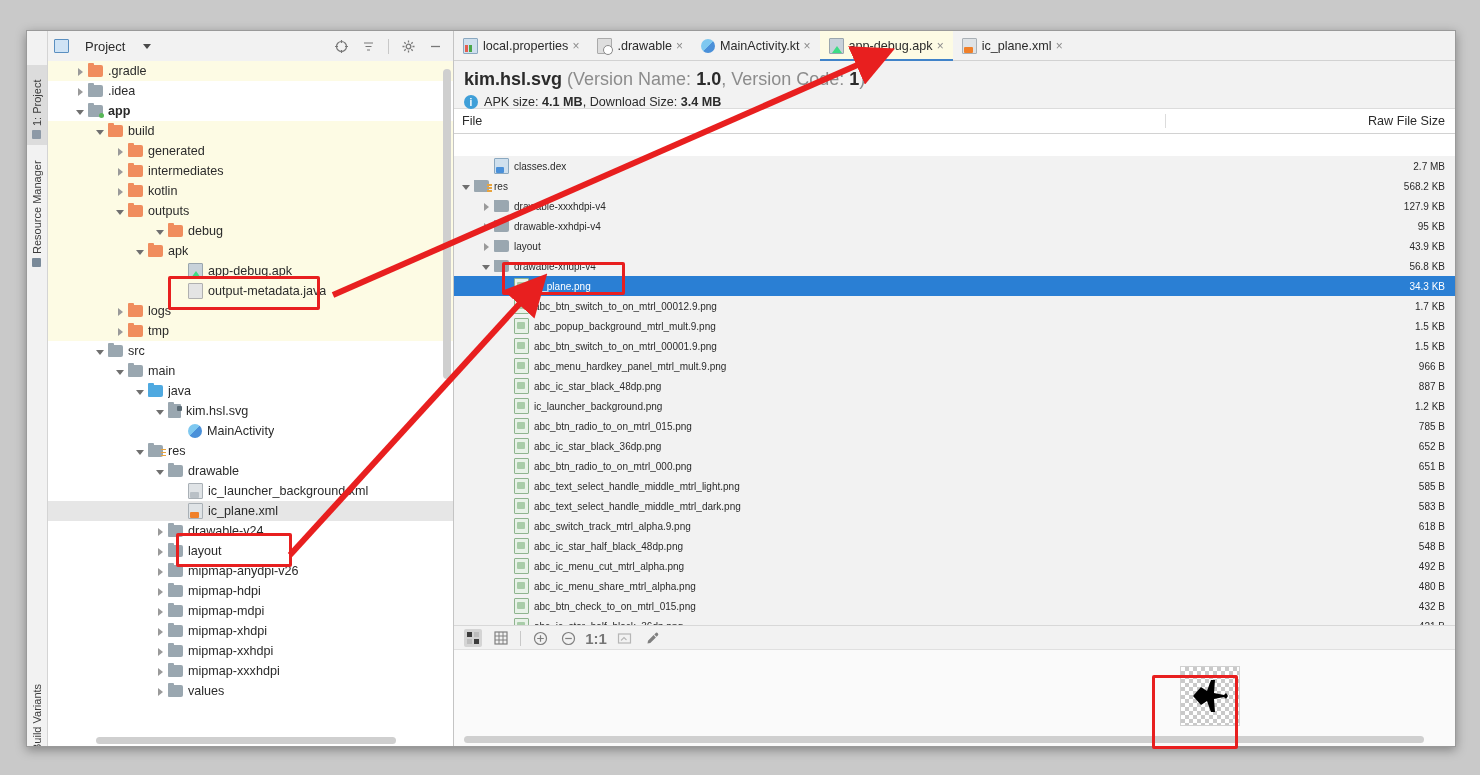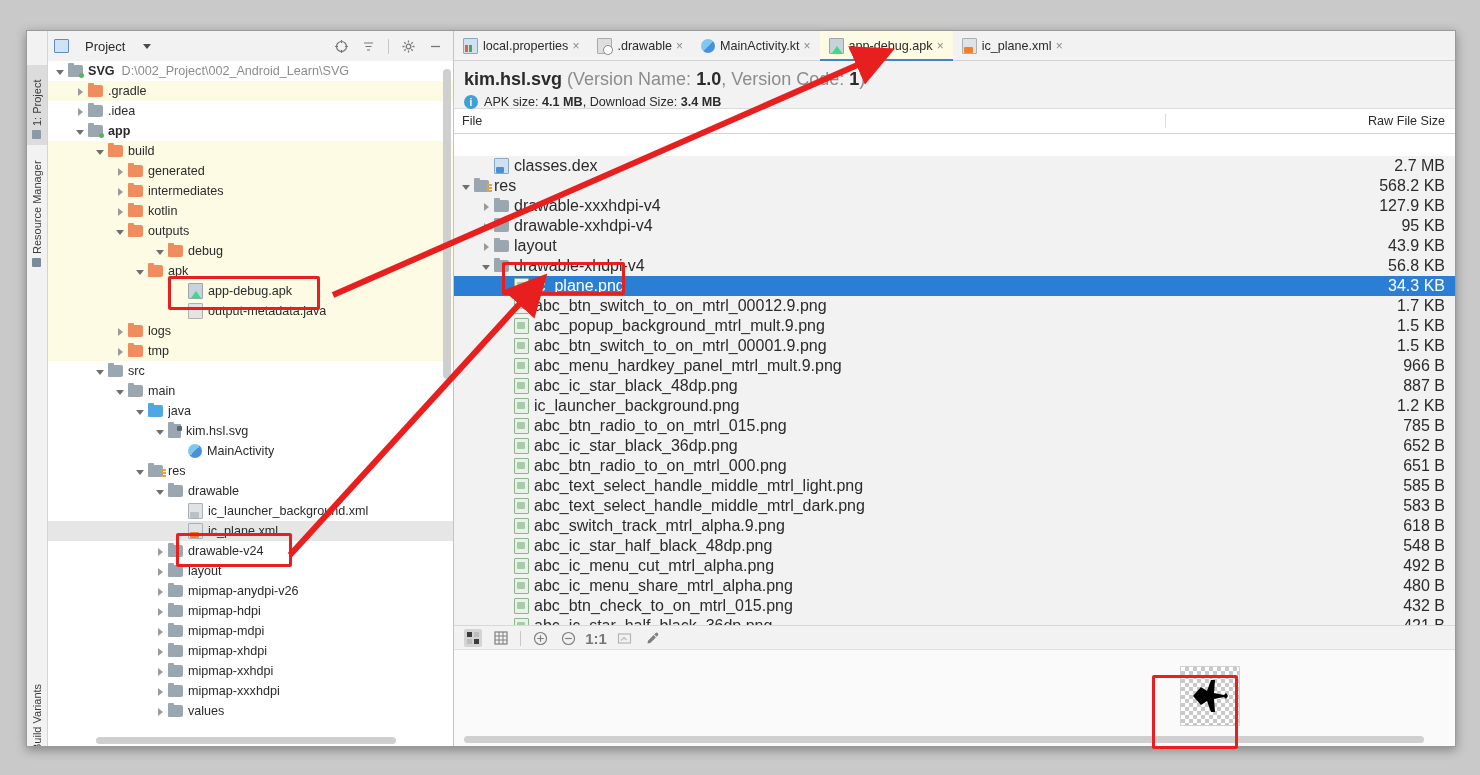--- a/index.html
+++ b/index.html
@@ -94,21 +94,21 @@
   .apkline1 .meta b{color:#2b2b2b;}
   .apkline2{font-size:12.6px;color:#2b2b2b;margin-top:5px;display:flex;align-items:center;gap:6px;}
   .iinfo{width:14px;height:14px;border-radius:50%;background:#3f9fd8;color:#fff;font-size:10px;font-weight:bold;
          display:flex;align-items:center;justify-content:center;flex:none;}
 
   .tblhead{height:24px;display:flex;align-items:center;background:#fff;border-bottom:1px solid #d2d2d2;font-size:12.6px;color:#2b2b2b;}
   .th-file{flex:1;padding-left:8px;}
   .th-size{width:290px;text-align:right;padding-right:10px;border-left:1px solid #dcdcdc;box-sizing:border-box;}
 
   .flist{position:absolute;left:0;right:0;top:125px;bottom:120px;background:#f2f2f2;overflow:hidden;}
-  .frow{height:20px;display:flex;align-items:center;font-size:16px;color:#2b2b2b;white-space:nowrap;}
+  .frow{height:20px;display:flex;align-items:center;font-size:10px;color:#2b2b2b;white-space:nowrap;}
   .frow.sel{background:#2a7fd4;color:#fff;}
   .frow.sel .fi-png{background:#e8f2e8;}
   .fname{flex:1;display:flex;align-items:center;overflow:hidden;}
   .fsize{width:290px;text-align:right;padding-right:10px;flex:none;}
 
   .prevbar{position:absolute;left:0;right:0;bottom:96px;height:24px;display:flex;align-items:center;gap:10px;
            padding-left:10px;background:#f2f2f2;border-top:1px solid #d8d8d8;}
   .pbtn{width:18px;height:18px;position:relative;opacity:.68;display:flex;align-items:center;justify-content:center;
         font-size:15px;color:#3c3c3c;}
   .pbtn.on{background:#d4d4d4;border-radius:2px;opacity:1;}
@@ -170,27 +170,20 @@
               </svg>
         </span>
         <span class="ticon">
           <svg width="15" height="15" viewBox="0 0 15 15">
                 <path d="M3 7.5h9" stroke="#4a4a4a" stroke-width="1.3"></path>
               </svg>
         </span>
       </div>
     </div>
     <div class="tree" id="tree">
-          <div class="row">
-            <span style="width: 8px; flex: 0 0 auto;"></span>
-            <span class="arw d"></span>
-            <span class="fold grey dot"></span>
-            <span class="lbl bold">SVG</span>
-            <span class="dim" style="margin-left: 7px;">D:\002_Project\002_Android_Learn\SVG</span>
-          </div>
           <div class="row hl-y">
             <span style="width: 28px; flex: 0 0 auto;"></span>
             <span class="arw r"></span>
             <span class="fold orange"></span>
             <span class="lbl">.gradle</span>
           </div>
           <div class="row">
             <span style="width: 28px; flex: 0 0 auto;"></span>
             <span class="arw r"></span>
             <span class="fold grey"></span>

